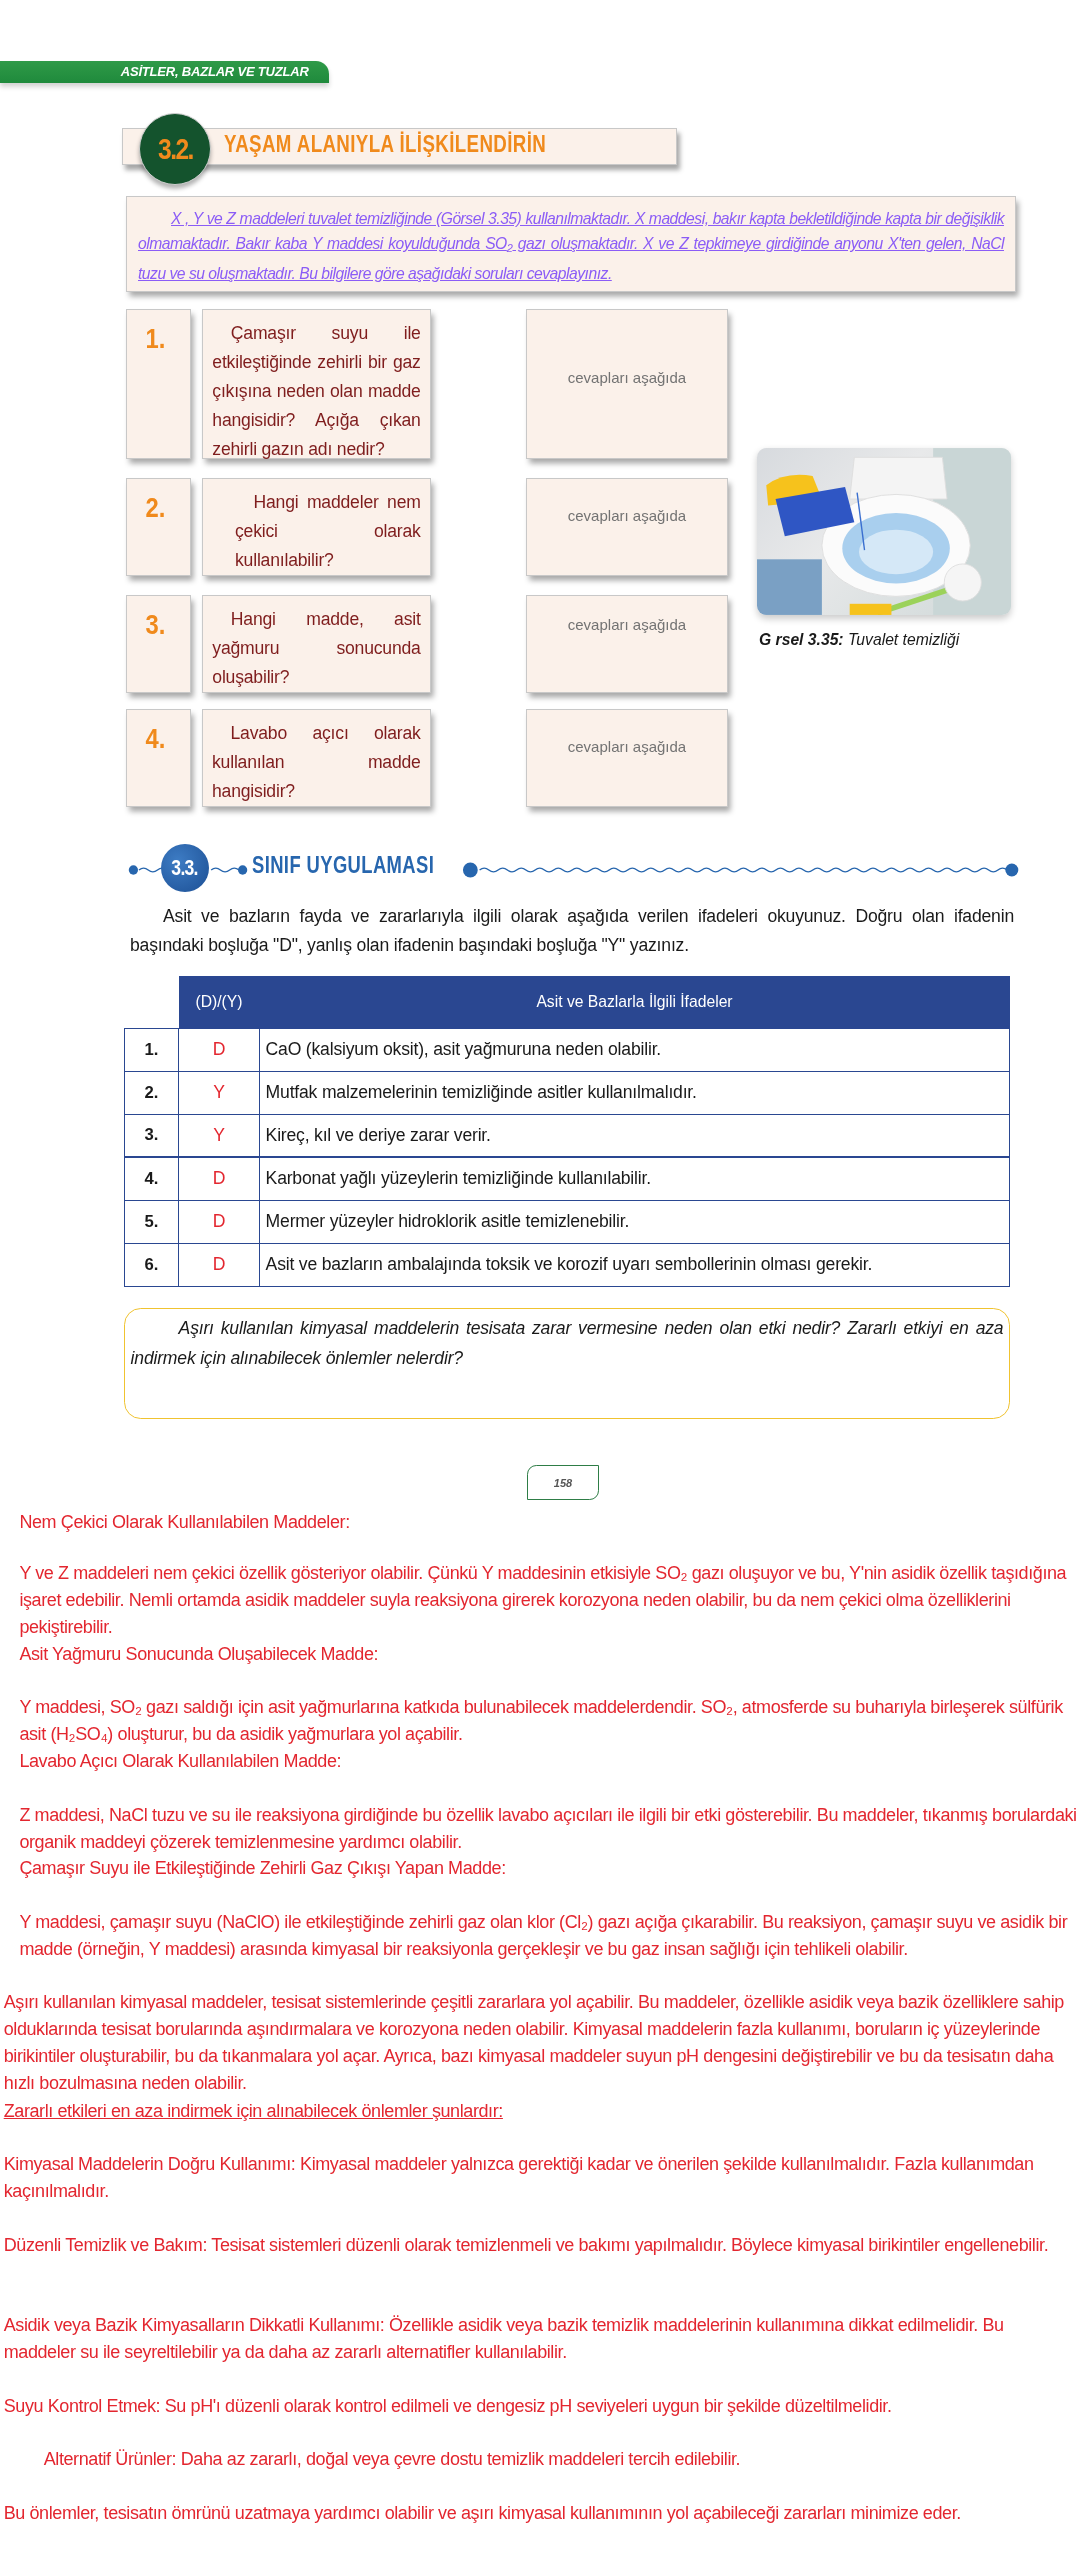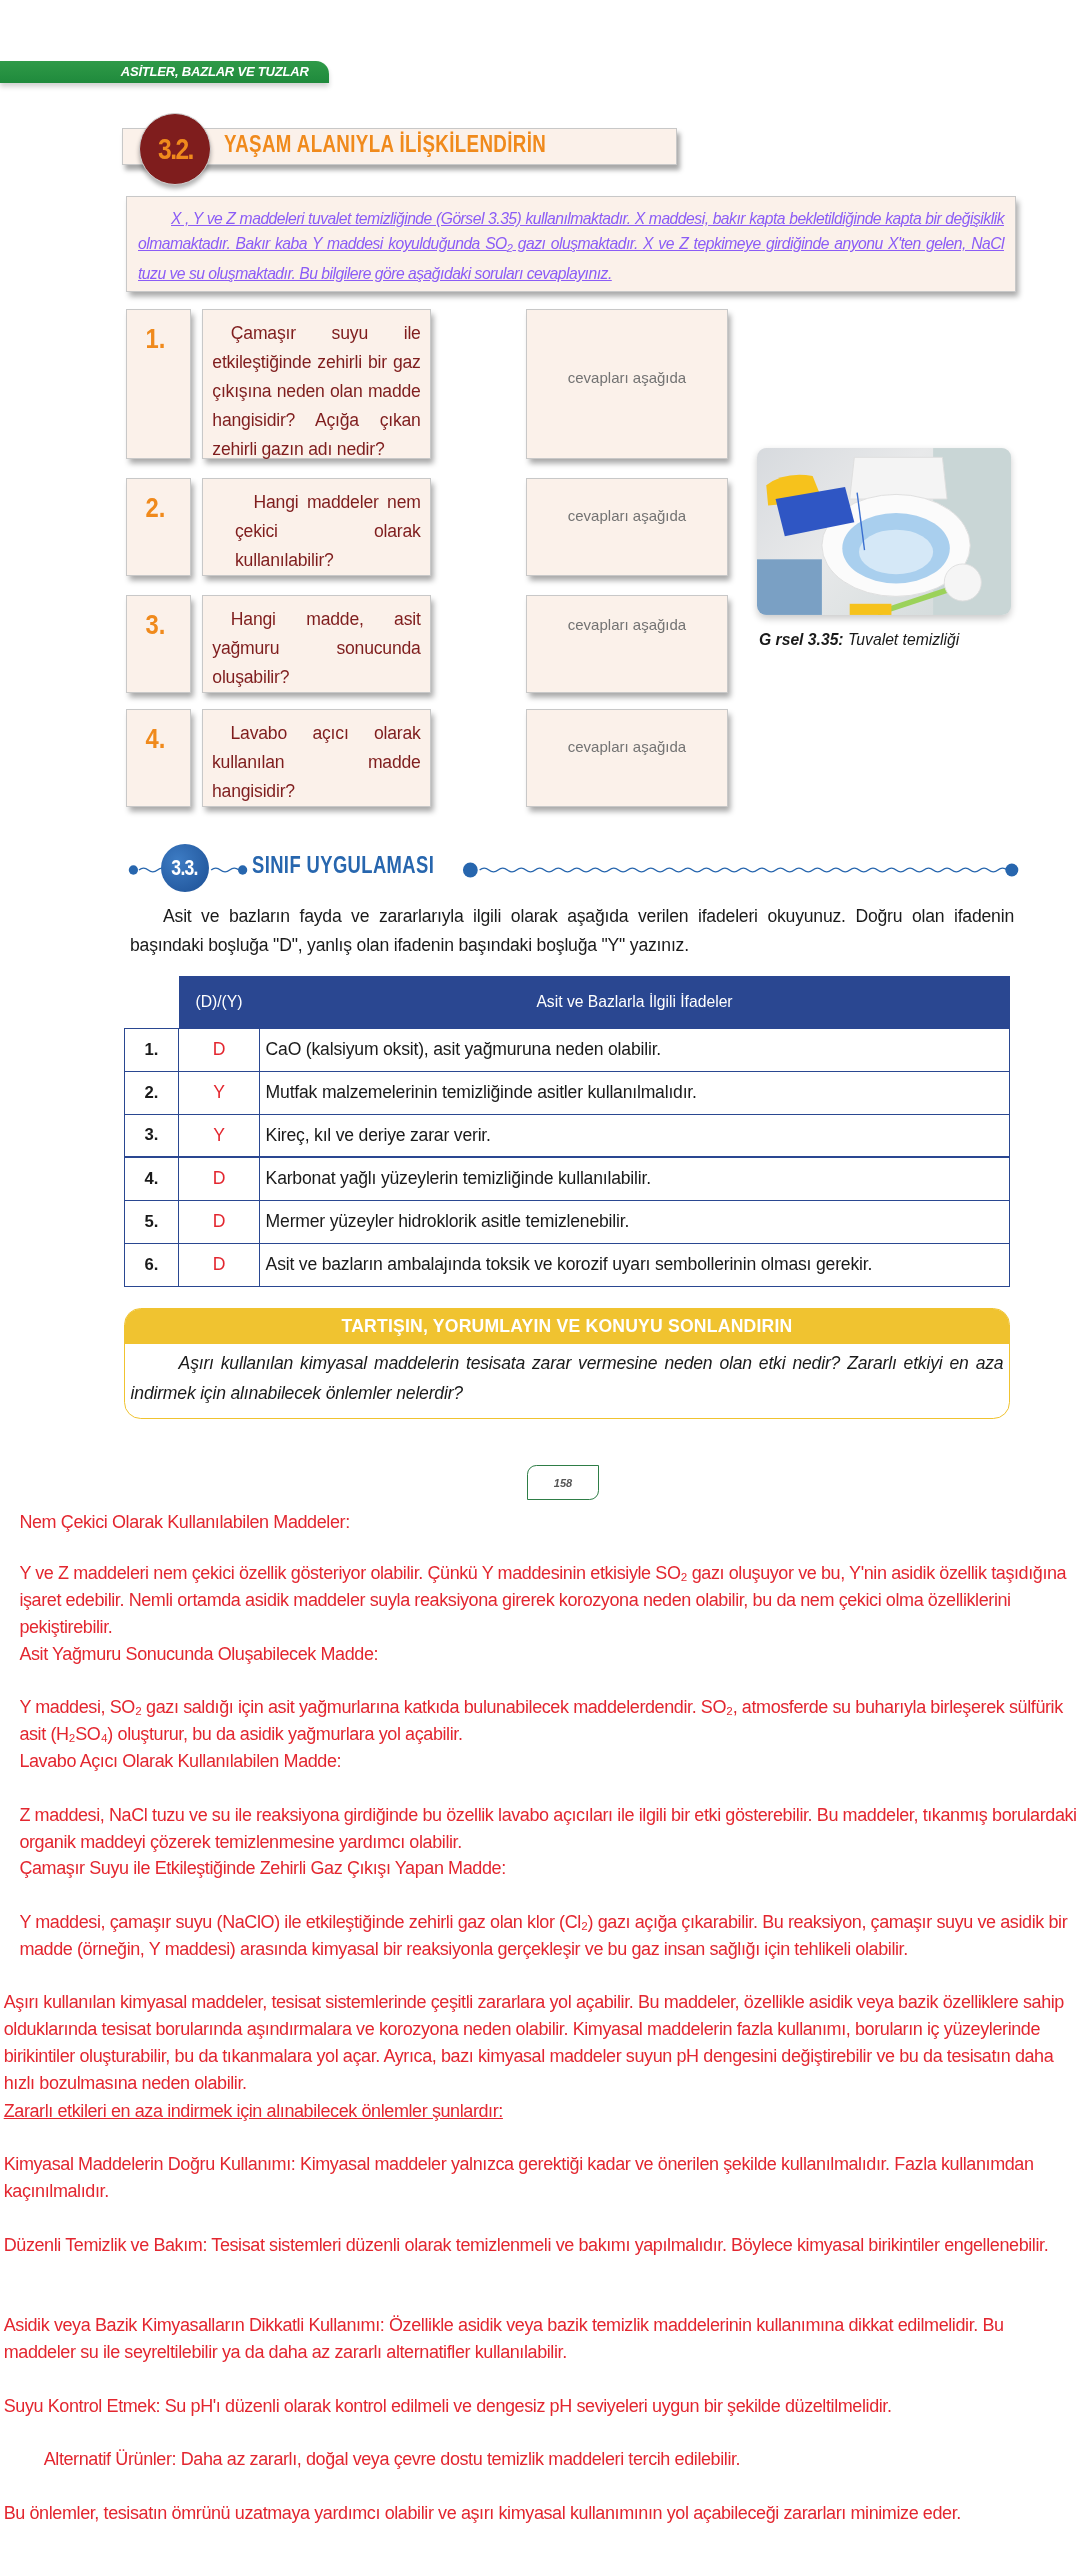--- a/index.html
+++ b/index.html
@@ -24,21 +24,21 @@
   }
 
   
   .sec32-bar {
     left: 122px; top: 128px; width: 555px; height: 37px;
     background: #fbf1ea; border: 1.9px solid #c8c8c8;
     box-shadow: 2.8px 4.6px 4.6px rgba(0,0,0,0.35);
   }
   .sec32-circle {
     left: 139px; top: 113px; width: 72px; height: 72px; border-radius: 50%;
-    background: #7f1d1d; border: 1.9px solid #cfcfcf;
+    background: #14532d; border: 1.9px solid #cfcfcf;
     box-shadow: 0 3.7px 4.6px rgba(0,0,0,0.3);
     display: flex; align-items: center; justify-content: center;
   }
   .sec32-circle span { color: #f08a1c; font-weight: bold; font-size: 29px; letter-spacing: -1.9px; transform: scaleX(0.85); }
   .sec32-title {
     left: 224px; top: 130px; color: #f08a1c; font-weight: bold; font-size: 24px;
     transform: scaleX(0.78); transform-origin: left center; letter-spacing: 0.5px; white-space: nowrap;
   }
 
   
@@ -269,21 +269,20 @@
     </tr>
     <tr>
       <td class="num">6.</td>
       <td class="ans">D</td>
       <td class="stmt">Asit ve bazların ambalajında toksik ve korozif uyarı sembollerinin olması gerekir.</td>
     </tr>
   </tbody>
 </table>
 
 <div class="abs discuss">
-  <div class="discuss-head">TARTIŞIN, YORUMLAYIN VE KONUYU SONLANDIRIN</div>
   <p class="discuss-body">Aşırı kullanılan kimyasal maddelerin tesisata zarar vermesine neden olan etki nedir? Zararlı etkiyi en aza indirmek için alınabilecek önlemler nelerdir?</p>
 </div>
 
 <div class="abs page-num">
   <span>158</span>
 </div>
 
 <div class="abs answers" style="left:19.4px; top:1509px; width:1064px;">
   <p>Nem Çekici Olarak Kullanılabilen Maddeler:</p>
 </div>

